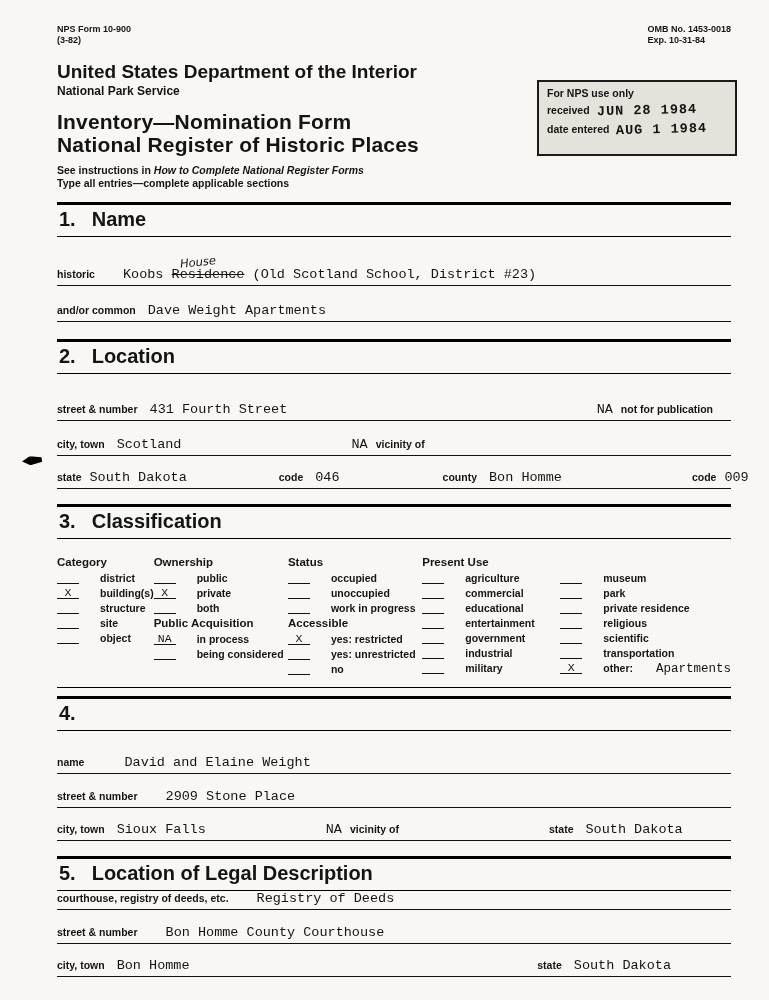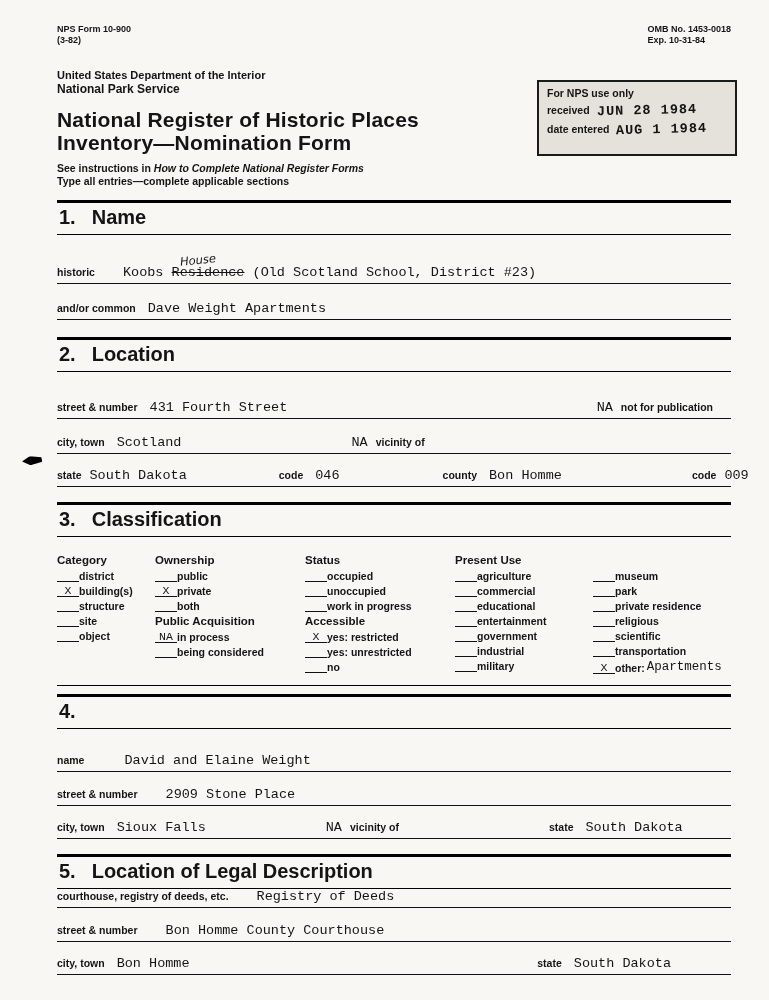--- a/index.html
+++ b/index.html
@@ -2,21 +2,21 @@
 <html><head>
 <meta charset="utf-8">
 <style>
   * { margin:0; padding:0; box-sizing:border-box; }
   html,body { background:#efeeea; }
   body { width:769px; height:1000px; font-family:"Liberation Sans",sans-serif; color:#141414; }
   .page { position:relative; width:769px; height:1000px; background:#f8f7f4; padding:24px 38px 0 57px; overflow:hidden; }
 
   
   .meta-row { display:flex; justify-content:space-between; font-size:9px; font-weight:bold; line-height:1.25; }
-  .dept { margin-top:22px; font-size:11px; font-weight:bold; }
+  .dept { margin-top:14px; font-size:19px; font-weight:bold; }
   .service { font-size:12px; font-weight:bold; margin-top:1px; }
   .big-title { font-size:21px; font-weight:bold; line-height:1.12; letter-spacing:.2px; }
   .title-block { margin-top:12px; }
   .instr { font-size:10.5px; font-weight:bold; margin-top:7px; }
   .instr .it { font-style:italic; }
   .instr2 { font-size:10.5px; font-weight:bold; margin-top:1px; }
 
   .nps-box { position:absolute; right:32px; top:80px; width:200px; height:76px; background:#e5e2dc; border:2px solid #1b1b1b; padding:5px 8px; }
   .nps-box .t { font-size:10.5px; font-weight:bold; }
   .nps-box .r { display:flex; align-items:baseline; margin-top:4px; gap:7px; }
@@ -38,21 +38,21 @@
 
   
   .mk { display:inline-block; min-width:22px; border-bottom:1.2px solid #111; text-align:center; font-family:"Liberation Mono","DejaVu Sans Mono",monospace; font-size:11.5px; line-height:11px; height:12px; vertical-align:baseline; }
 
   
   .class-wrap { display:flex; margin-top:15px; padding:2px 0 8px; border-bottom:1.6px solid #000; }
   .ccol { }
   .ccol-cat { width:98px; } .ccol-own { width:150px; } .ccol-sta { width:150px; }
   .ccol-use { flex:1; }
   .ctitle { font-size:11.5px; font-weight:bold; margin-bottom:4px; }
-  .chk { display:flex; align-items:flex-end; gap:0; margin-bottom:3px; }
+  .chk { display:flex; align-items:flex-start; gap:21px; margin-bottom:3px; }
   .chk .lbl { font-size:10.5px; font-weight:bold; white-space:nowrap; }
   .chk .val { font-family:"Liberation Mono","DejaVu Sans Mono",monospace; font-size:12.5px; margin-left:2px; }
   .use-cols { display:flex; }
   .use-c1 { width:138px; } .use-c2 { flex:1; }
 
   .stray { position:absolute; left:22px; top:456px; width:20px; height:9px; background:#000; clip-path:polygon(0 50%,40% 0,100% 25%,100% 75%,40% 100%); transform:rotate(-6deg); }
 </style>
 </head>
 <body>
 
@@ -66,22 +66,22 @@
     <div>
       <div>OMB No. 1453-0018</div>
       <div>Exp. 10-31-84</div>
     </div>
   </div>
 
   <div class="dept">United States Department of the Interior</div>
   <div class="service">National Park Service</div>
 
   <div class="title-block">
+    <div class="big-title">Inventory—Nomination Form</div>
     <div class="big-title">National Register of Historic Places</div>
-    <div class="big-title">Inventory—Nomination Form</div>
   </div>
 
   <div class="instr"><span>See instructions in </span><span class="it">How to Complete National Register Forms</span></div>
   <div class="instr2">Type all entries—complete applicable sections</div>
 
   <div class="nps-box">
     <div class="t">For NPS use only</div>
     <div class="r">
       <span class="lbl">received</span>
       <span class="stamp">JUN 28 1984</span>

